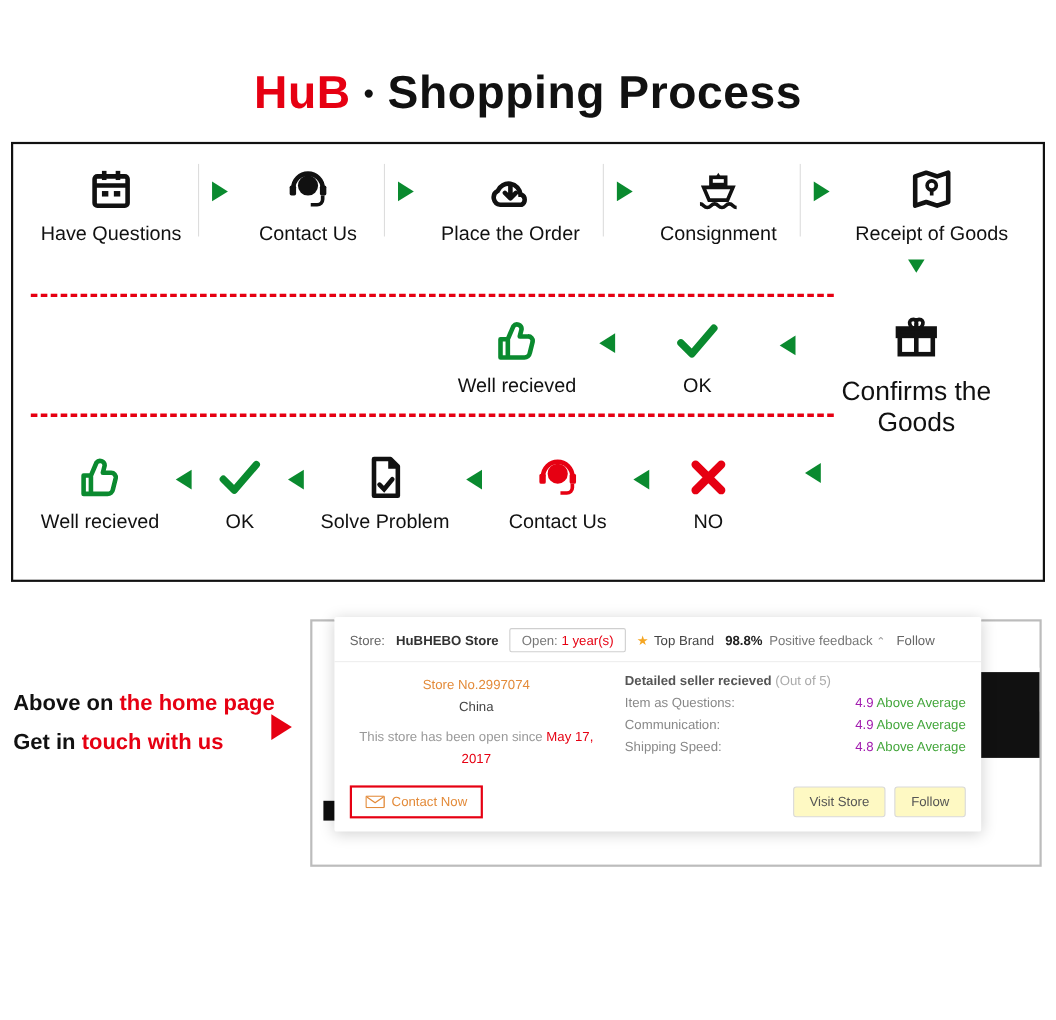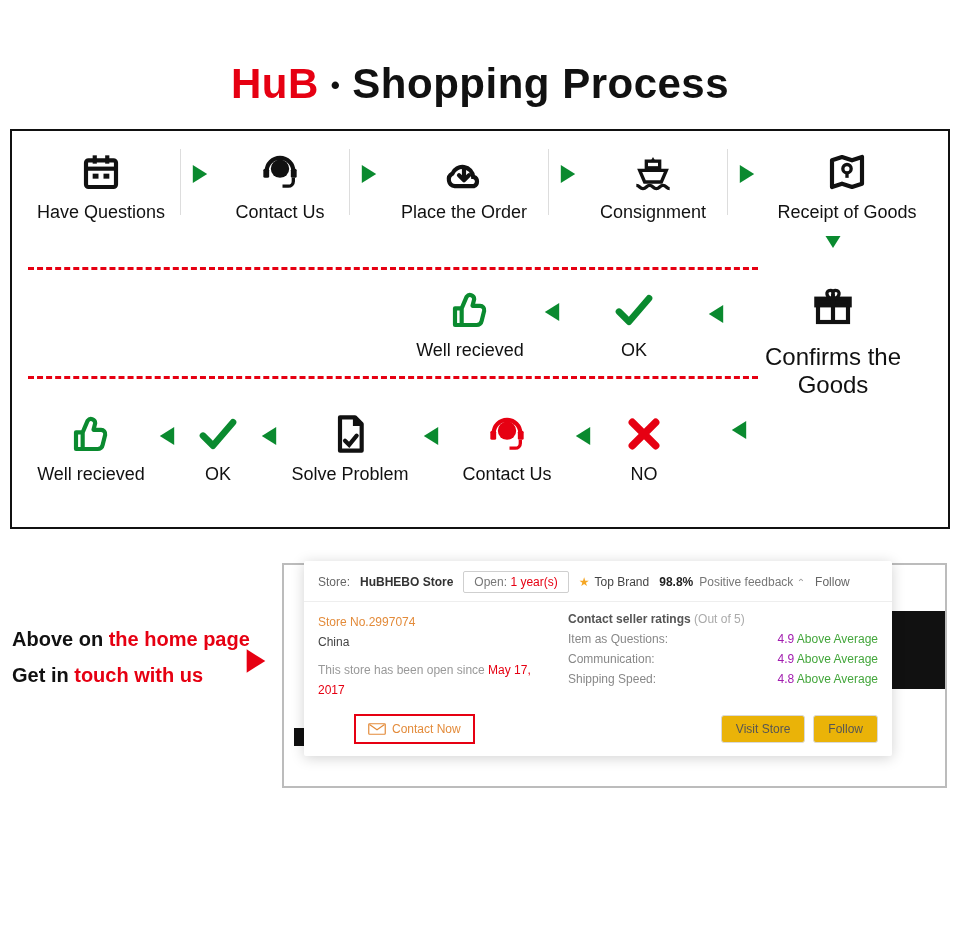--- a/index.html
+++ b/index.html
@@ -66,34 +66,34 @@
   .pop .openpill { border:1px solid #cfcfcf; border-radius:2px; padding:3px 10px; font-size:12px; color:#777; }
   .pop .openpill .yrs { color:#e60012;}
   .pop .topbrand { display:flex; align-items:center; gap:5px; color:#444;}
   .pop .tbstar{ color:#f5a623;}
   .pop .pf { color:#777;}
   .pop .pf b{ color:#222; font-weight:700; margin-right:6px;}
   .pop .caret{ color:#999; font-size:10px;}
   .pop .followv { color:#666;}
   .pop hr { border:none; border-top:1px solid #eee; margin:8px -14px 10px;}
   .pop .cols { display:flex; gap:20px;}
-  .pop .colL { flex:0 0 230px; font-size:12px; color:#999; line-height:20px;}
+  .pop .colL { flex:0 0 230px; font-size:12px; color:#999; line-height:20px;text-align:center;}
   .pop .colL .storeno { color:#e38b3a; }
   .pop .colL .china { color:#444; }
   .pop .colL .opened .date { color:#e60012;}
   .pop .colR { flex:1; font-size:12px;}
   .pop .colR .hd { color:#555; font-weight:700;}
   .pop .colR .hd .of { color:#aaa; font-weight:400;}
   .pop .rating { display:flex; justify-content:space-between; color:#888; margin-top:6px;}
   .pop .rating .val { color:#a21caf; font-weight:400;}
   .pop .rating .txt { color:#43a63b;}
-  .pop .foot { display:flex; justify-content:space-between; align-items:center; margin-top:14px;margin-left:36px;}
+  .pop .foot { display:flex; justify-content:space-between; align-items:center; margin-top:14px;}
   .pop .contact { border:2px solid #e60012; color:#e38b3a; padding:6px 12px; font-size:12px; display:inline-flex; align-items:center; gap:6px;}
   .pop .contact svg{vertical-align:middle;}
-  .pop .btn { border:1px solid #d9d9d9; border-radius:3px; padding:6px 14px; font-size:12px; color:#555; cursor:pointer; background:#eab308;}
+  .pop .btn { border:1px solid #d9d9d9; border-radius:3px; padding:6px 14px; font-size:12px; color:#555; cursor:pointer; background:#fef9c3;}
   .pop .rightbtns { display:flex; gap:8px;}
 
 </style>
 </head>
 <body>
 
 <div class="page">
 
   <div class="title">
     <span class="brand">HuB</span><span class="dot">•</span><span class="black">Shopping Process</span>
@@ -376,21 +376,21 @@
         <hr>
         <div class="cols">
           <div class="colL">
             <div class="storeno">Store No.2997074</div>
             <div class="china">China</div>
             <div class="opened" style="margin-top:8px;">
               <span>This store has been open since </span><span class="date">May 17, 2017</span>
             </div>
           </div>
           <div class="colR">
-            <div class="hd"><span>Contact seller ratings</span> <span class="of">(Out of 5)</span></div>
+            <div class="hd"><span>Detailed seller recieved</span> <span class="of">(Out of 5)</span></div>
             <div class="rating">
                 <span>Item as Questions:</span>
                 <span><span class="val">4.9</span> <span class="txt">Above Average</span></span>
               </div>
             <div class="rating">
                 <span>Communication:</span>
                 <span><span class="val">4.9</span> <span class="txt">Above Average</span></span>
               </div>
             <div class="rating">
                 <span>Shipping Speed:</span>

